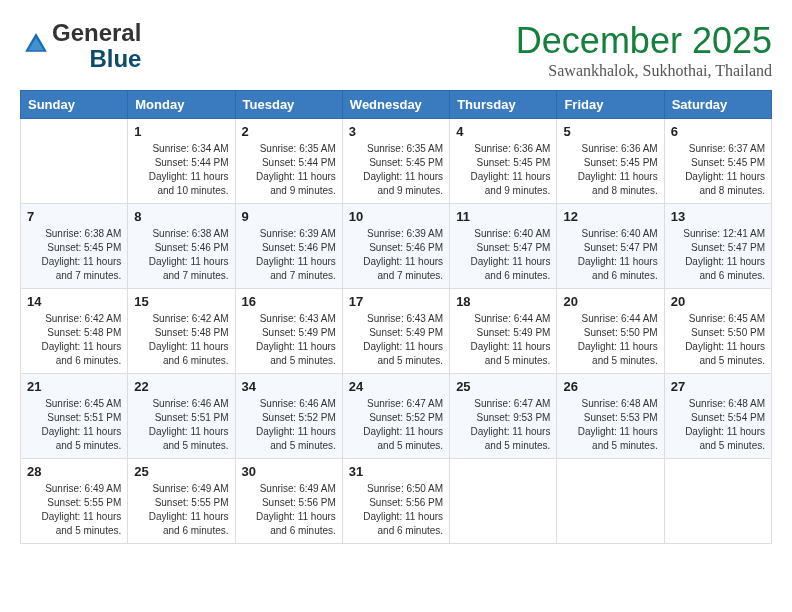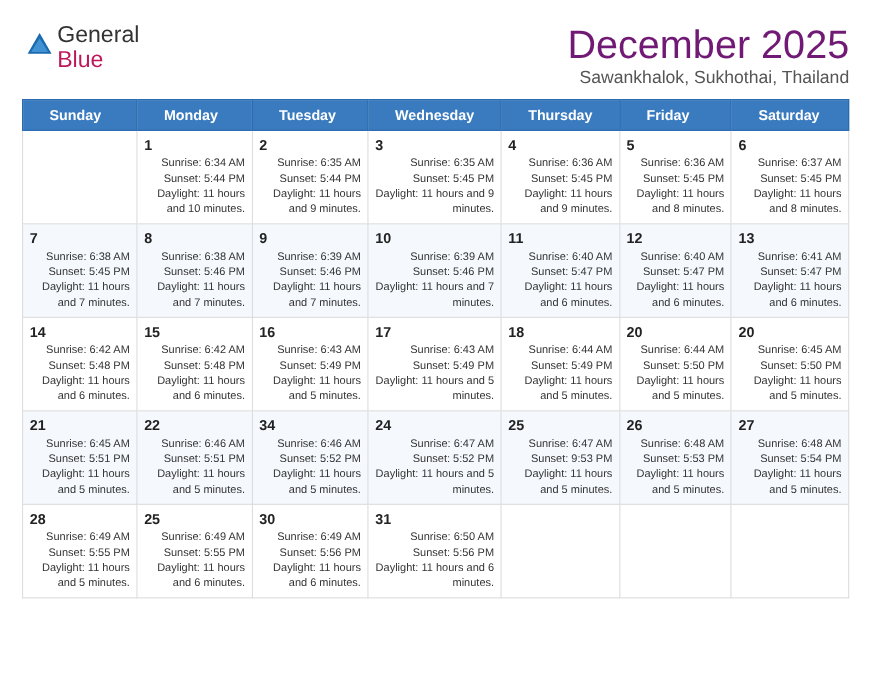--- a/index.html
+++ b/index.html
@@ -15,53 +15,55 @@
       justify-content: space-between;
       align-items: flex-start;
       margin-bottom: 10px;
     }
     .logo {
       display: flex;
       align-items: center;
       gap: 2px;
     }
     .logo-text {
-      font-size: 21px;
-      font-weight: normal;
+      font-size: 24px;
+      font-weight: bold;
       line-height: 1.1;
+      text-align: right;
     }
     .logo-general { color: #333; }
-    .logo-blue { color: #be185d; }
+    .logo-blue { color: #0c4a6e; }
     .logo-icon {
       width: 28px;
       height: 28px;
       margin-left: 2px;
     }
     .title-area {
       text-align: right;
     }
     .month-title {
       font-size: 36px;
-      color: #701a75;
+      color: #15803d;
       font-weight: 300;
     }
     .location-title {
       font-size: 16px;
       color: #555;
+      font-family: Liberation Serif, serif;
     }
     .calendar {
       width: 100%;
       border-collapse: collapse;
       border: 1px solid #ccc;
     }
     .calendar th {
       background-color: #3a7bbf;
       color: #fff;
       text-align: left;
-      padding: 6px 24px;
+      padding: 6px 7px;
       font-size: 13px;
       font-weight: bold;
       border: 1px solid #2a6aaf;
     }
     .calendar td {
       vertical-align: top;
       padding: 5px 6px;
       border: 1px solid #ddd;
       font-size: 10.5px;
       color: #333;
@@ -199,21 +201,21 @@
 Daylight: 11 hours and 6 minutes.</div>
         </td>
         <td>
           <span class="day-number">12</span>
           <div class="cell-content">Sunrise: 6:40 AM
 Sunset: 5:47 PM
 Daylight: 11 hours and 6 minutes.</div>
         </td>
         <td>
           <span class="day-number">13</span>
-          <div class="cell-content">Sunrise: 6:41 AM
+          <div class="cell-content">Sunrise: 12:41 AM
 Sunset: 5:47 PM
 Daylight: 11 hours and 6 minutes.</div>
         </td>
       </tr>
       <tr>
         <td>
           <span class="day-number">14</span>
           <div class="cell-content">Sunrise: 6:42 AM
 Sunset: 5:48 PM
 Daylight: 11 hours and 6 minutes.</div>

